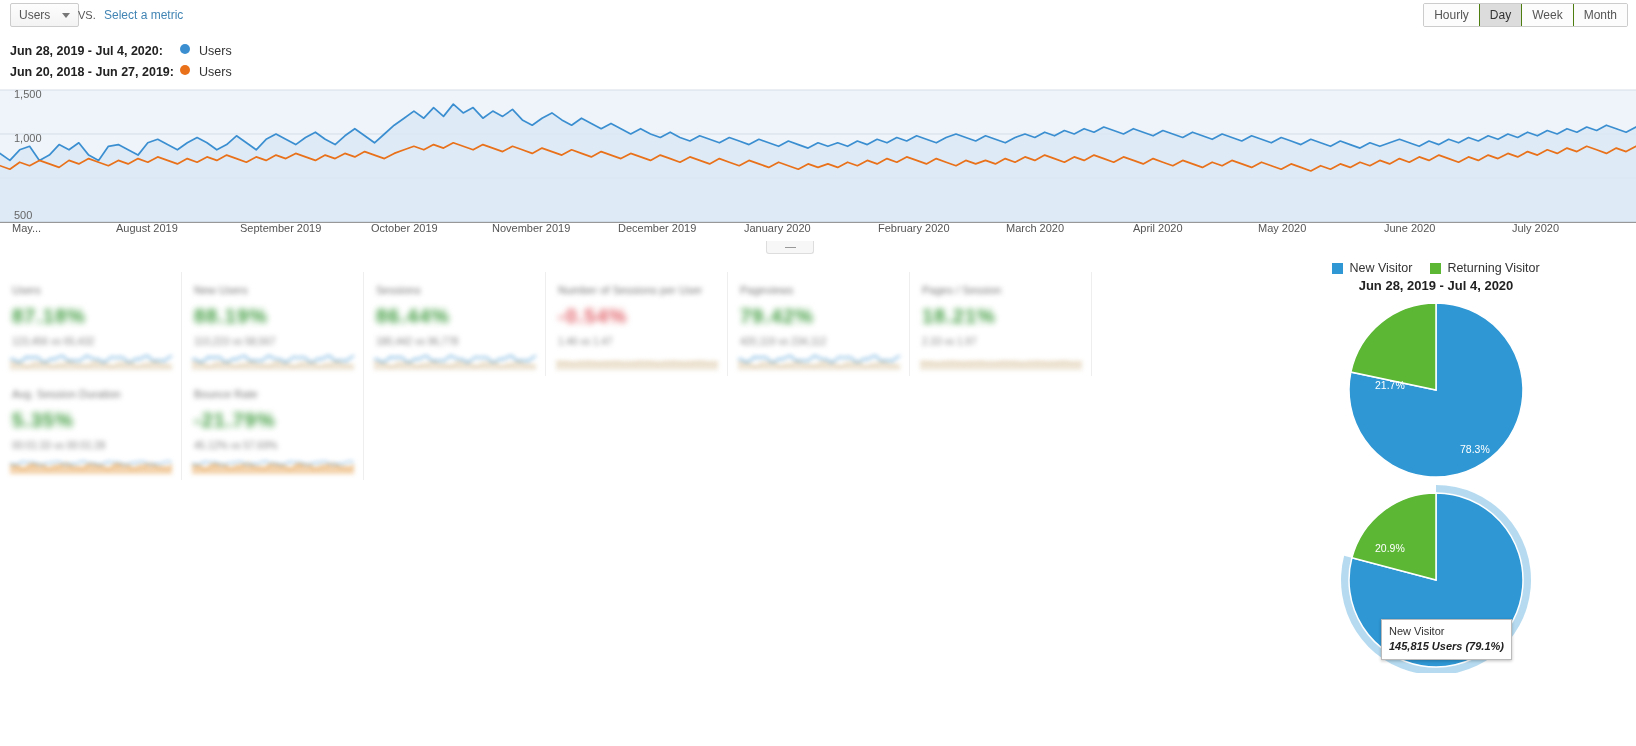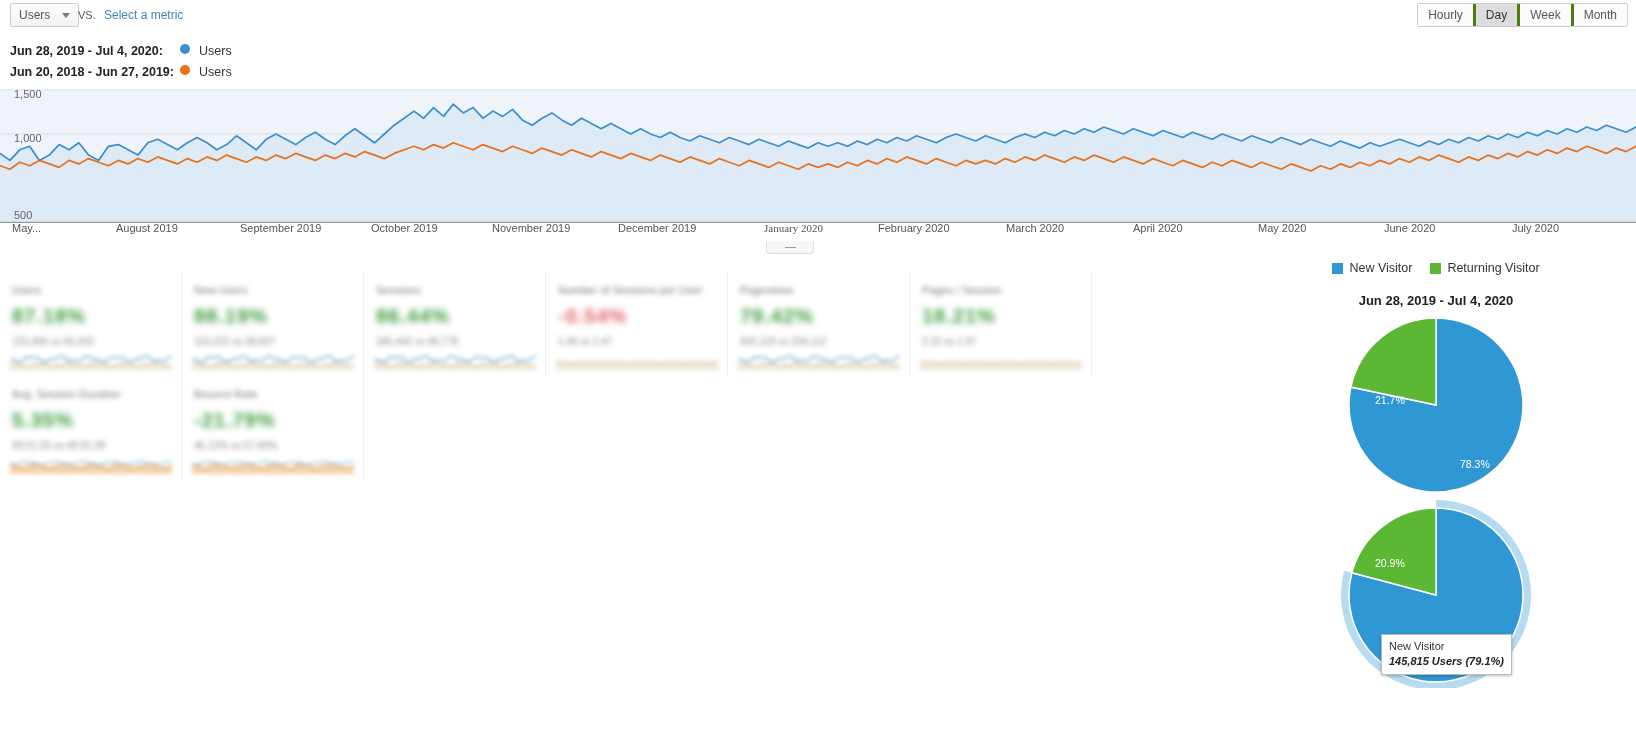--- a/index.html
+++ b/index.html
@@ -38,21 +38,21 @@
     font-size: 12px; color: #4285b4; cursor: pointer;
   }
 
   .granularity {
     position: absolute; right: 8px; top: 3px;
     display: flex; border: 1px solid #ccc; border-radius: 2px; overflow: hidden;
   }
   .gran-btn {
     padding: 0 10px; height: 22px; line-height: 22px;
     font-size: 12px; color: #555; background: #fcfcfc;
-    border-right: 3px solid #4d7c0f; cursor: pointer;
+    border-right: 1px solid #4d7c0f; cursor: pointer;
   }
   .gran-btn:last-child { border-right: none; }
   .gran-btn.selected { background: #dcdcdc; color: #333; }
 
   
   .legend-block { position: absolute; left: 10px; top: 44px; font-size: 12px; }
   .legend-row { display: flex; align-items: flex-start; height: 21px; }
   .legend-date { font-weight: bold; color: #222; width: 170px; font-size: 12.5px; }
   .legend-dot { width: 10px; height: 10px; border-radius: 50%; margin-right: 9px; }
   .legend-metric { color: #333; font-size: 12.5px; }
@@ -97,21 +97,21 @@
 
   
   .pie-panel { position: absolute; left: 1236px; top: 258px; width: 400px; height: 488px; }
   .pie-legend {
     display: flex; align-items: center; justify-content: center; gap: 18px;
     height: 20px; font-size: 12.5px; color: #333;
   }
   .pie-legend .item { display: flex; align-items: center; gap: 6px; }
   .pie-legend .swatch { width: 11px; height: 11px; }
   .pie-title {
-    text-align: center; font-size: 13px; font-weight: bold; color: #222; margin-top: 15px;
+    text-align: center; font-size: 13px; font-weight: bold; color: #222; margin-top: 0;
   }
   .pie-holder { position: relative; width: 400px; height: 190px; }
   .slice-label {
     position: absolute; font-size: 10.5px; color: #fff; font-weight: normal;
   }
   .pie-tooltip {
     position: absolute; left: 145px; top: 136px;
     background: #fff; border: 1px solid #bbb;
     box-shadow: 0 1px 3px rgba(0,0,0,.25);
     padding: 4px 7px 5px 7px; font-size: 11px; color: #333;
@@ -167,21 +167,21 @@
     <div class="axis-label" style="top:46px;">1,000</div>
     <div class="axis-label" style="top:91px;margin-top:32px;">500</div>
   </div>
   <div class="x-axis" id="x-axis">
       <div class="x-tick" style="left: 12px;">May...</div>
       <div class="x-tick" style="left: 116px;">August 2019</div>
       <div class="x-tick" style="left: 240px;">September 2019</div>
       <div class="x-tick" style="left: 371px;">October 2019</div>
       <div class="x-tick" style="left: 492px;">November 2019</div>
       <div class="x-tick" style="left: 618px;">December 2019</div>
-      <div class="x-tick" style="left: 764px; font-family: Liberation Serif, serif;">January 2020</div>
+      <div class="x-tick" style="left: 744px;">January 2020</div>
       <div class="x-tick" style="left: 878px;">February 2020</div>
       <div class="x-tick" style="left: 1006px;">March 2020</div>
       <div class="x-tick" style="left: 1133px;">April 2020</div>
       <div class="x-tick" style="left: 1258px;">May 2020</div>
       <div class="x-tick" style="left: 1384px;">June 2020</div>
       <div class="x-tick" style="left: 1512px;">July 2020</div>
     </div>
   <div class="collapse-handle">
     <span class="dash"></span>
   </div>

